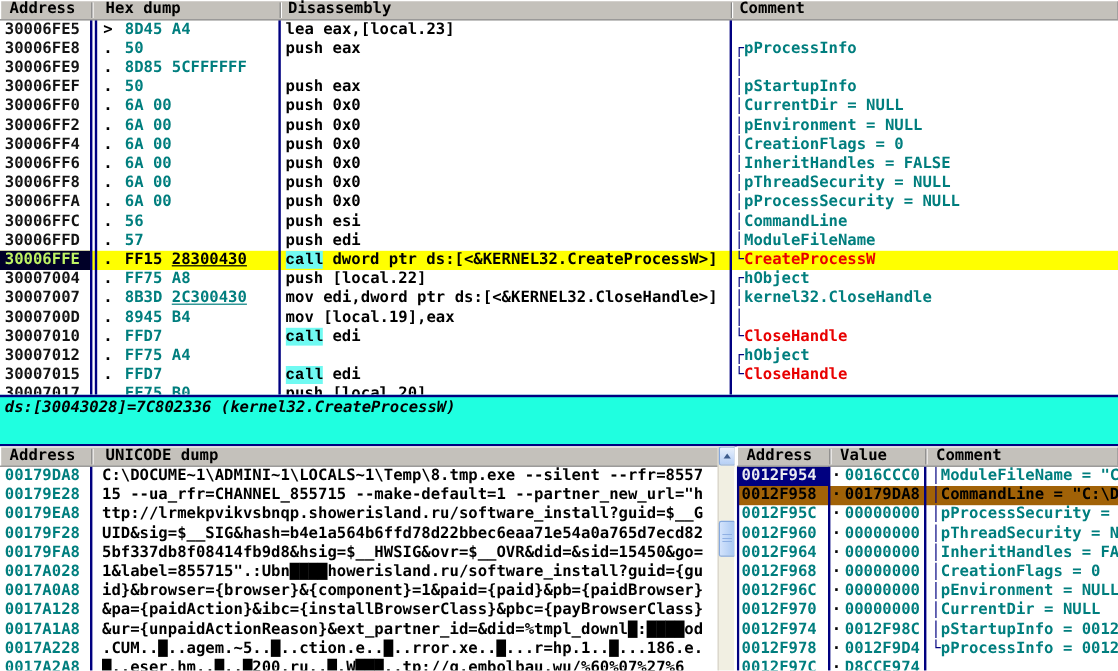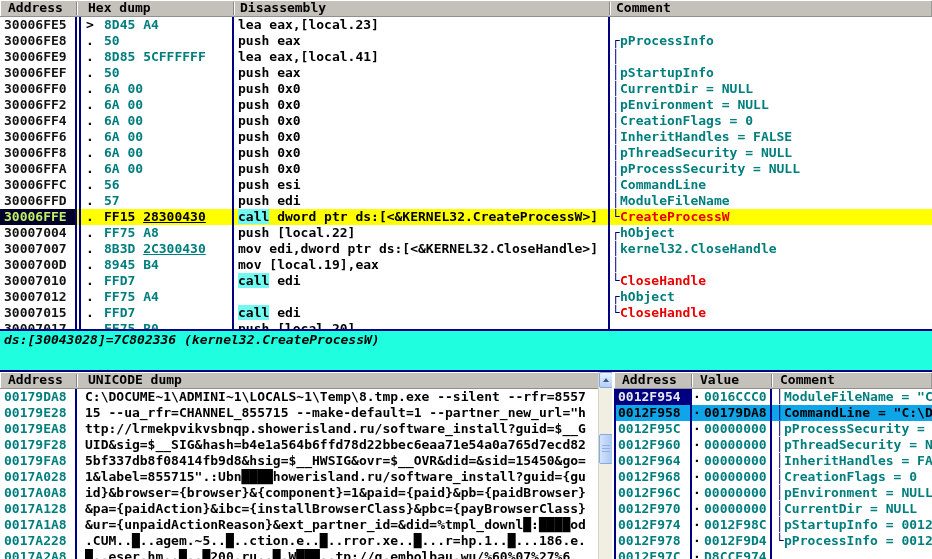--- a/index.html
+++ b/index.html
@@ -17,42 +17,42 @@
   .rows{position:absolute;left:0;top:17px;right:0;bottom:0;overflow:hidden;}
   .row{position:relative;height:16px;}
   .cell{position:absolute;top:0;height:16px;line-height:16px;white-space:pre;overflow:hidden;}
   .dv{position:absolute;top:17px;bottom:0;width:2px;background:#000080;}
   
   .ca{left:0;width:75px;padding-left:4px;color:#141414;}
   .ch{left:81px;width:151px;color:#007E7E;}
   .pfx{display:inline-block;width:23px;padding-left:5px;color:#000;}
   .ul{text-decoration:underline;}
   .cd{left:238px;width:370px;color:#000;}
-  .tok{background:#70FAF2;}
+  .tok{background:#70FAF2;font-family:Liberation Mono, monospace;}
   .cc{left:612px;width:320px;color:#007E7E;}
   .bk{display:inline-block;width:8px;color:#000080;}
   .ctext{color:inherit;}
   .red{color:#E80000;}
   .sel{background:#FFFF00;}
   .sel .ca{background:#000028;color:#bef264;}
   .sel .ch,.sel .cd{color:#000;}
   
   .info{position:absolute;left:0;top:329px;width:932px;height:41px;background:#1FFFE0;border-top:2px solid #000080;font-style:italic;}
   .info span{display:block;padding:2px 4px;line-height:14px;color:#000;white-space:pre;}
   .navline{position:absolute;left:0;top:370px;width:932px;height:2px;background:#000080;}
   
   .da{left:0;width:75px;padding-left:4px;color:#007E7E;}
   .dt{left:85px;width:513px;color:#000;}
   
   .sa{left:0;width:76px;padding-left:4px;color:#007E7E;}
   .sdot{left:78px;width:10px;color:#000;text-align:center;}
   .sv{left:90px;width:66px;color:#007E7E;}
   .sc{left:162px;width:156px;color:#007E7E;}
   .seladdr .sa{background:#000080;color:#E9E9EF;}
-  .yellow{background:#0ea5e9;}
+  .yellow{background:#a16207;}
   .yellow .sa,.yellow .sv,.yellow .sdot,.yellow .ctext{color:#000;}
   
   .sbar{position:absolute;right:0;top:0;width:14px;height:100%;background:#F1EFE2;border-left:1px solid #d6d3c8;}
   .sbtn{position:absolute;top:0;left:0;width:14px;height:16px;background:linear-gradient(#E8F0FC,#B6CFF5);
         border:1px solid #87A8DA;border-radius:2px;}
   .tri{margin:5px auto 0;width:0;height:0;border-left:3px solid transparent;border-right:3px solid transparent;border-bottom:4px solid #3D5C8C;}
   .sthumb{position:absolute;left:0;top:62px;width:14px;height:30px;background:linear-gradient(90deg,#D3E3FC,#A9C8F2);
         border:1px solid #86A9DE;border-radius:2px;}
   .grip{margin:10px auto 0;width:8px;height:8px;
         background:repeating-linear-gradient(to bottom,#8FB0E4 0,#8FB0E4 1px,transparent 1px,transparent 3px);}
@@ -82,21 +82,20 @@
         </div>
         <div class="row">
           <span class="cell ca">30006FE8</span>
           <span class="cell ch"><span class="pfx">.</span>50</span>
           <span class="cell cd">push eax</span>
           <span class="cell cc"><span class="bk">┌</span><span class="ctext">pProcessInfo</span></span>
         </div>
         <div class="row">
           <span class="cell ca">30006FE9</span>
           <span class="cell ch"><span class="pfx">.</span>8D85 5CFFFFFF</span>
-          <span class="cell cd">lea eax,[local.41]</span>
           <span class="cell cc"><span class="bk">│</span><span class="ctext"></span></span>
         </div>
         <div class="row">
           <span class="cell ca">30006FEF</span>
           <span class="cell ch"><span class="pfx">.</span>50</span>
           <span class="cell cd">push eax</span>
           <span class="cell cc"><span class="bk">│</span><span class="ctext">pStartupInfo</span></span>
         </div>
         <div class="row">
           <span class="cell ca">30006FF0</span>

